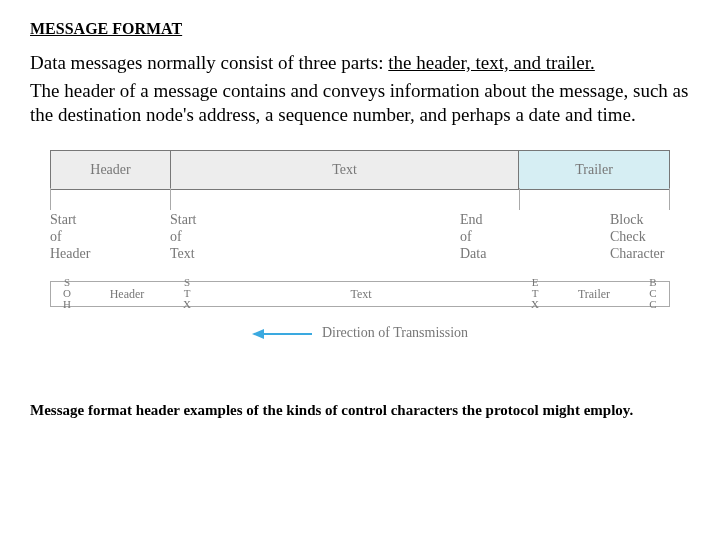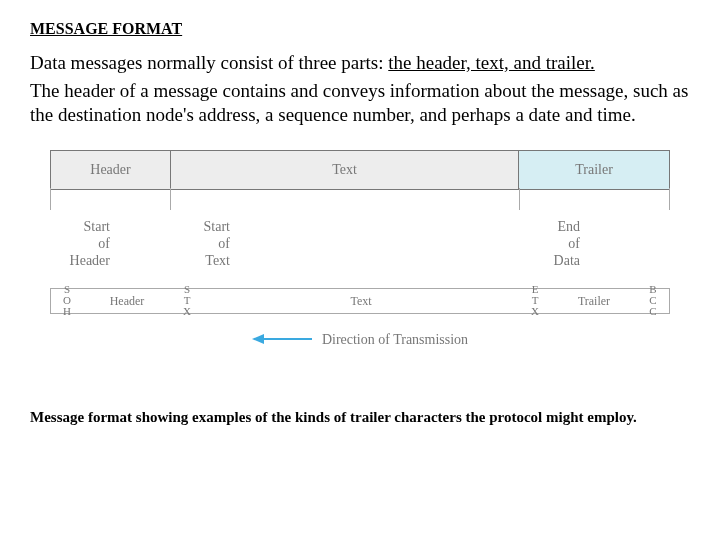--- a/index.html
+++ b/index.html
@@ -64,22 +64,22 @@
     background: #aaa;
   }
   .t0 { left: 0; }
   .t1 { left: 120px; }
   .t2 { right: 150px; }
   .t3 { right: 0; }
 
   
   .labels-row {
     display: flex;
-    text-align: right;
-    margin-top: 7px;
+    text-align: left;
+    margin-top: 0;
   }
   .col-soh { flex: 0 0 60px; }
   .col-hdr { flex: 0 0 60px; }
   .col-stx { flex: 0 0 60px; }
   .col-txt { flex: 1 1 auto; }
   .col-etx { flex: 0 0 60px; }
   .col-trl { flex: 0 0 90px; }
   .col-bcc { flex: 0 0 60px; }
   .labels-row .lbl { white-space: pre-line; line-height: 1.2; }
 
@@ -105,21 +105,21 @@
   .c-soh { flex: 0 0 32px; }
   .c-hdr { flex: 0 0 88px; border-left: none; }
   .c-stx { flex: 0 0 32px; }
   .c-txt { flex: 1 1 auto; }
   .c-etx { flex: 0 0 32px; }
   .c-trl { flex: 0 0 86px; }
   .c-bcc { flex: 0 0 32px; }
 
   .dir-row {
     display: flex;
-    align-items: flex-start;
+    align-items: flex-end;
     justify-content: center;
     gap: 10px;
     margin: 18px 0 0 0;
     color: #777;
     font-size: 14px;
   }
   .arrow {
     color: #3aa9e0;
     font-size: 18px;
     display: flex;
@@ -166,20 +166,23 @@
 Header</div>
     <div class="col-hdr"></div>
     <div class="col-stx lbl">Start
 of
 Text</div>
     <div class="col-txt"></div>
     <div class="col-etx lbl">End
 of
 Data</div>
     <div class="col-trl"></div>
+    <div class="col-bcc lbl">Block
+Check
+Character</div>
   </div>
 
   <div class="break-bar">
     <div class="cell vtext c-soh">S
 O
 H</div>
     <div class="cell c-hdr">Header</div>
     <div class="cell vtext c-stx">S
 T
 X</div>
@@ -198,13 +201,13 @@
       <svg width="60" height="14" viewBox="0 0 60 14">
         <line x1="60" y1="7" x2="6" y2="7" stroke="#3aa9e0" stroke-width="2"></line>
         <polygon points="0,7 12,2 12,12" fill="#3aa9e0"></polygon>
       </svg>
     </span>
     <span>Direction of Transmission</span>
   </div>
 
 </div>
 
-<div class="caption">Message format showing examples of the kinds of trailer characters the protocol might employ.</div>
+<div class="caption">Message format header examples of the kinds of control characters the protocol might employ.</div>
 
 </body></html>

